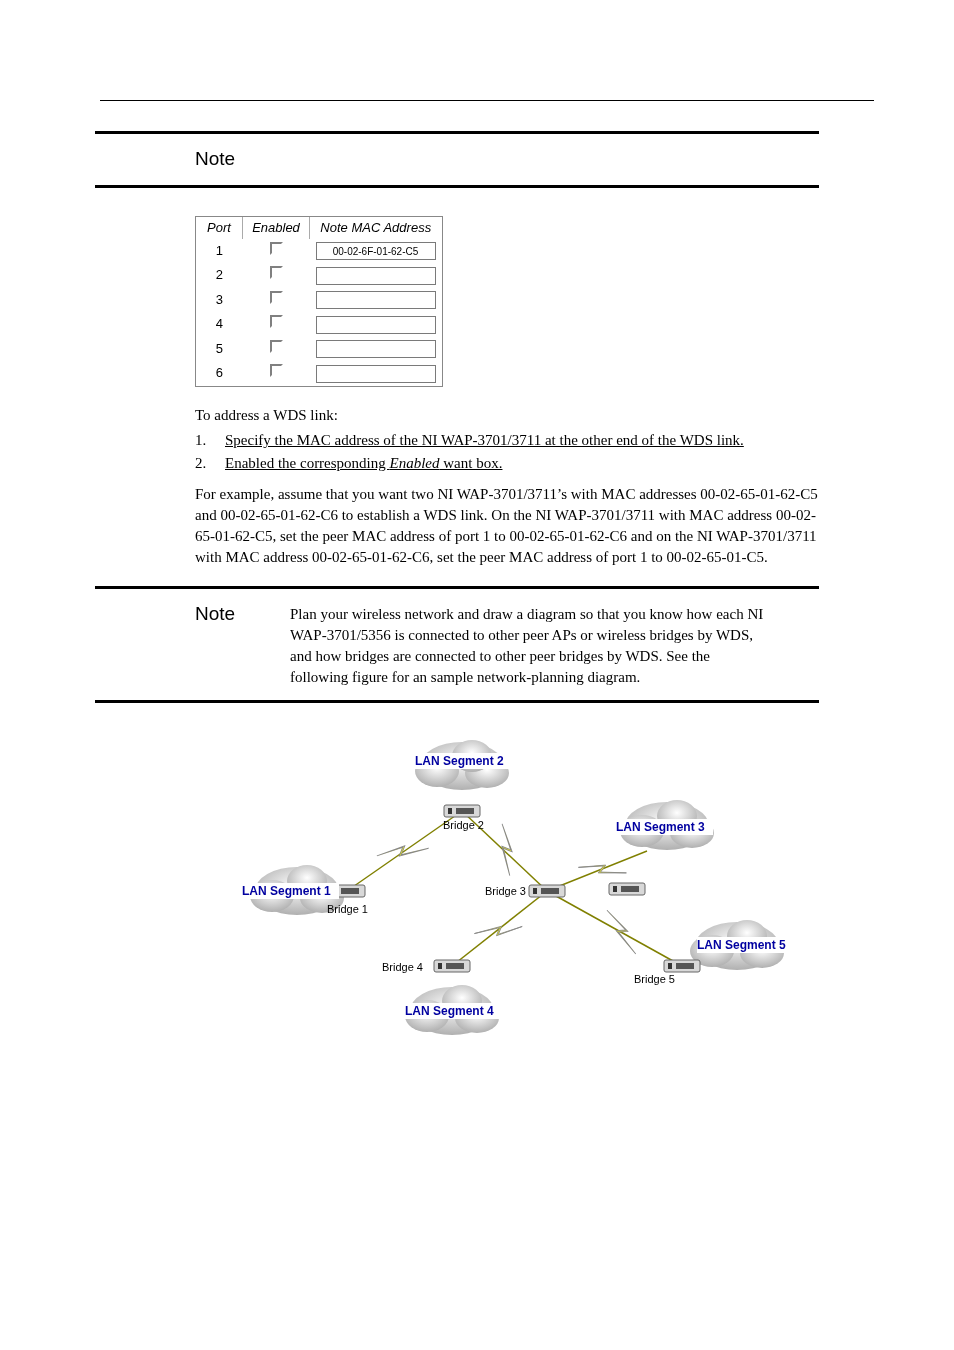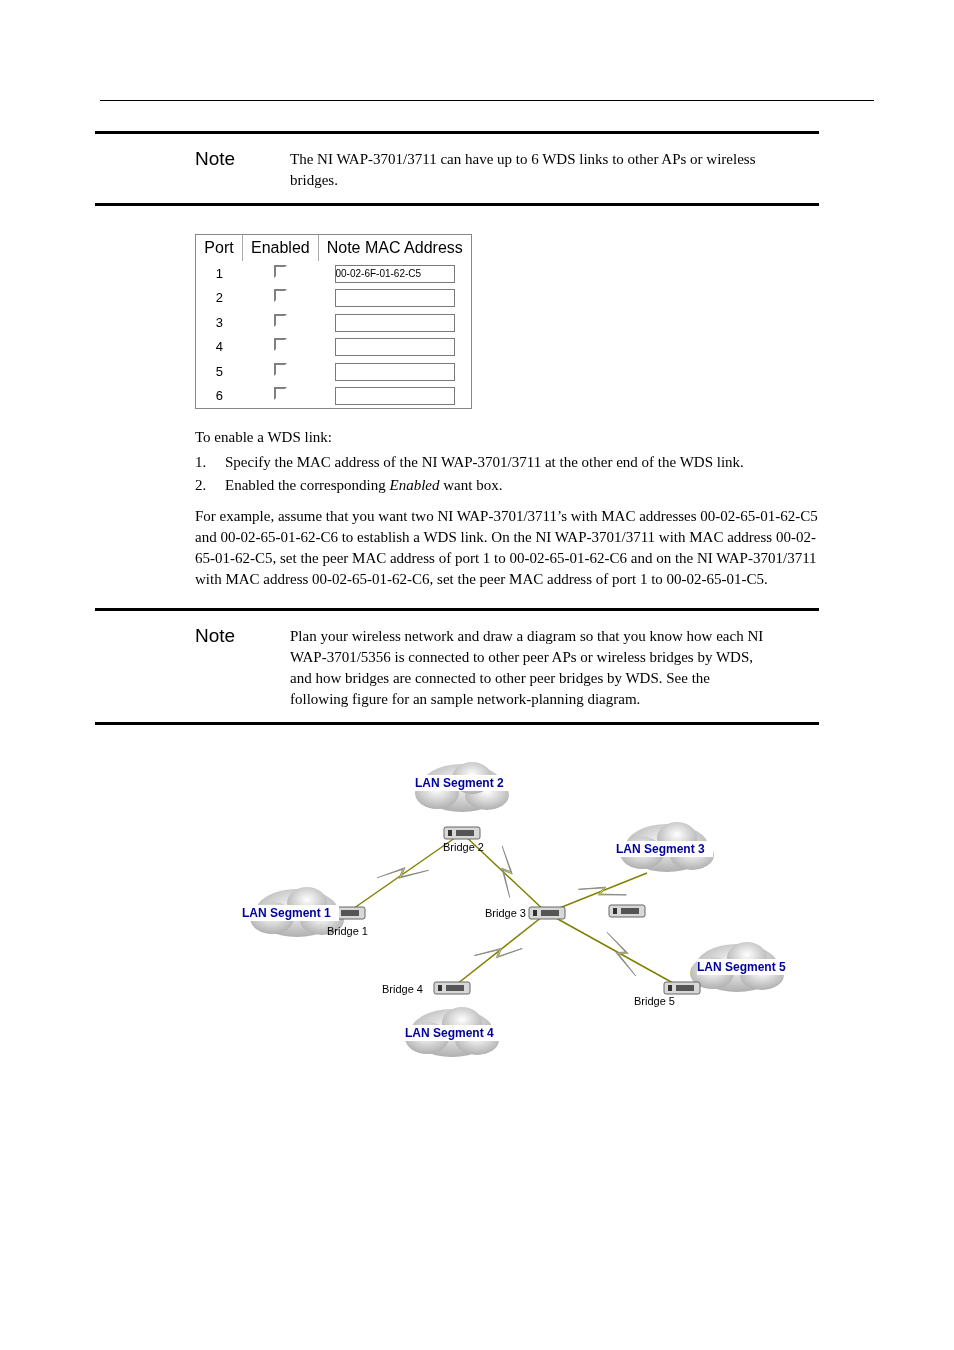--- a/index.html
+++ b/index.html
@@ -57,38 +57,39 @@
     font-family: Verdana, Arial, sans-serif;
     font-size: 13px;
   }
   .wds-table {
     border-collapse: collapse;
   }
   .wds-table th {
     font-weight: normal;
     padding: 2px 8px;
     border-right: 1px solid #aaa;
-    font-size: 16px;
+    font-size: 13px;
+    font-style: italic;
   }
   .wds-table th:last-child { border-right: none; }
   .wds-table td {
     padding: 3px 6px;
     text-align: center;
   }
   .port-cell { width: 30px; padding-left:10px; padding-right:2px; }
   .enabled-cell { width: 50px; padding-left:2px; }
   .mac-cell { padding: 0 4px; }
   .mac-input {
     width: 118px;
     height: 16px;
     font-family: Arial, sans-serif;
     font-size: 10px;
     border: 1px solid #7a7a7a;
     background: #fff;
-    text-align: left;
+    text-align: center;
     padding: 0;
   }
   .chk {
     width: 13px;
     height: 13px;
     display: inline-block;
     border: 2px solid #808080;
     border-right-color: #fff;
     border-bottom-color: #fff;
     background: #fff;
@@ -97,21 +98,21 @@
   .ol {
     margin: 0 0 0 0;
     padding-left: 0;
     list-style: none;
   }
   .ol li {
     display: flex;
     margin-bottom: 2px;
   }
   .ol-num { width: 30px; }
-  .ol-txt { flex:1; }
+  .ol-txt { flex:1;text-decoration:underline; }
   .italic { font-style: italic; }
   
   .diagram-wrap {
     margin: 10px 0 0 0;
     text-align: center;
   }
   svg text {
     font-family: Arial, sans-serif;
   }
   .seg-label {
@@ -128,21 +129,20 @@
 <body>
 
 <div class="page">
   <div class="header-line"></div>
 
   <div class="body-text">
 
     <div class="note-block">
       <div class="note-row">
         <div class="note-label">Note</div>
-        <div class="note-text">The NI WAP-3701/3711 can have up to 6 WDS links to other APs or wireless bridges.</div>
       </div>
     </div>
 
     <div class="wds-table-wrap">
       <table class="wds-table">
         <thead>
           <tr>
             <th class="port-cell">Port</th>
             <th class="enabled-cell">Enabled</th>
             <th>Note MAC Address</th>
@@ -176,21 +176,21 @@
           </tr>
           <tr>
             <td class="port-cell">6</td>
             <td class="enabled-cell"><span class="chk"></span></td>
             <td class="mac-cell"><input class="mac-input" value="" style=""></td>
           </tr>
         </tbody>
       </table>
     </div>
 
-    <p class="para">To enable a WDS link:</p>
+    <p class="para">To address a WDS link:</p>
 
     <ul class="ol">
       <li>
         <span class="ol-num">1.</span>
         <span class="ol-txt">Specify the MAC address of the NI WAP-3701/3711 at the other end of the WDS link.</span>
       </li>
       <li>
         <span class="ol-num">2.</span>
         <span class="ol-txt"><span>Enabled the corresponding </span><span class="italic">Enabled</span><span> want box.</span></span>
       </li>

